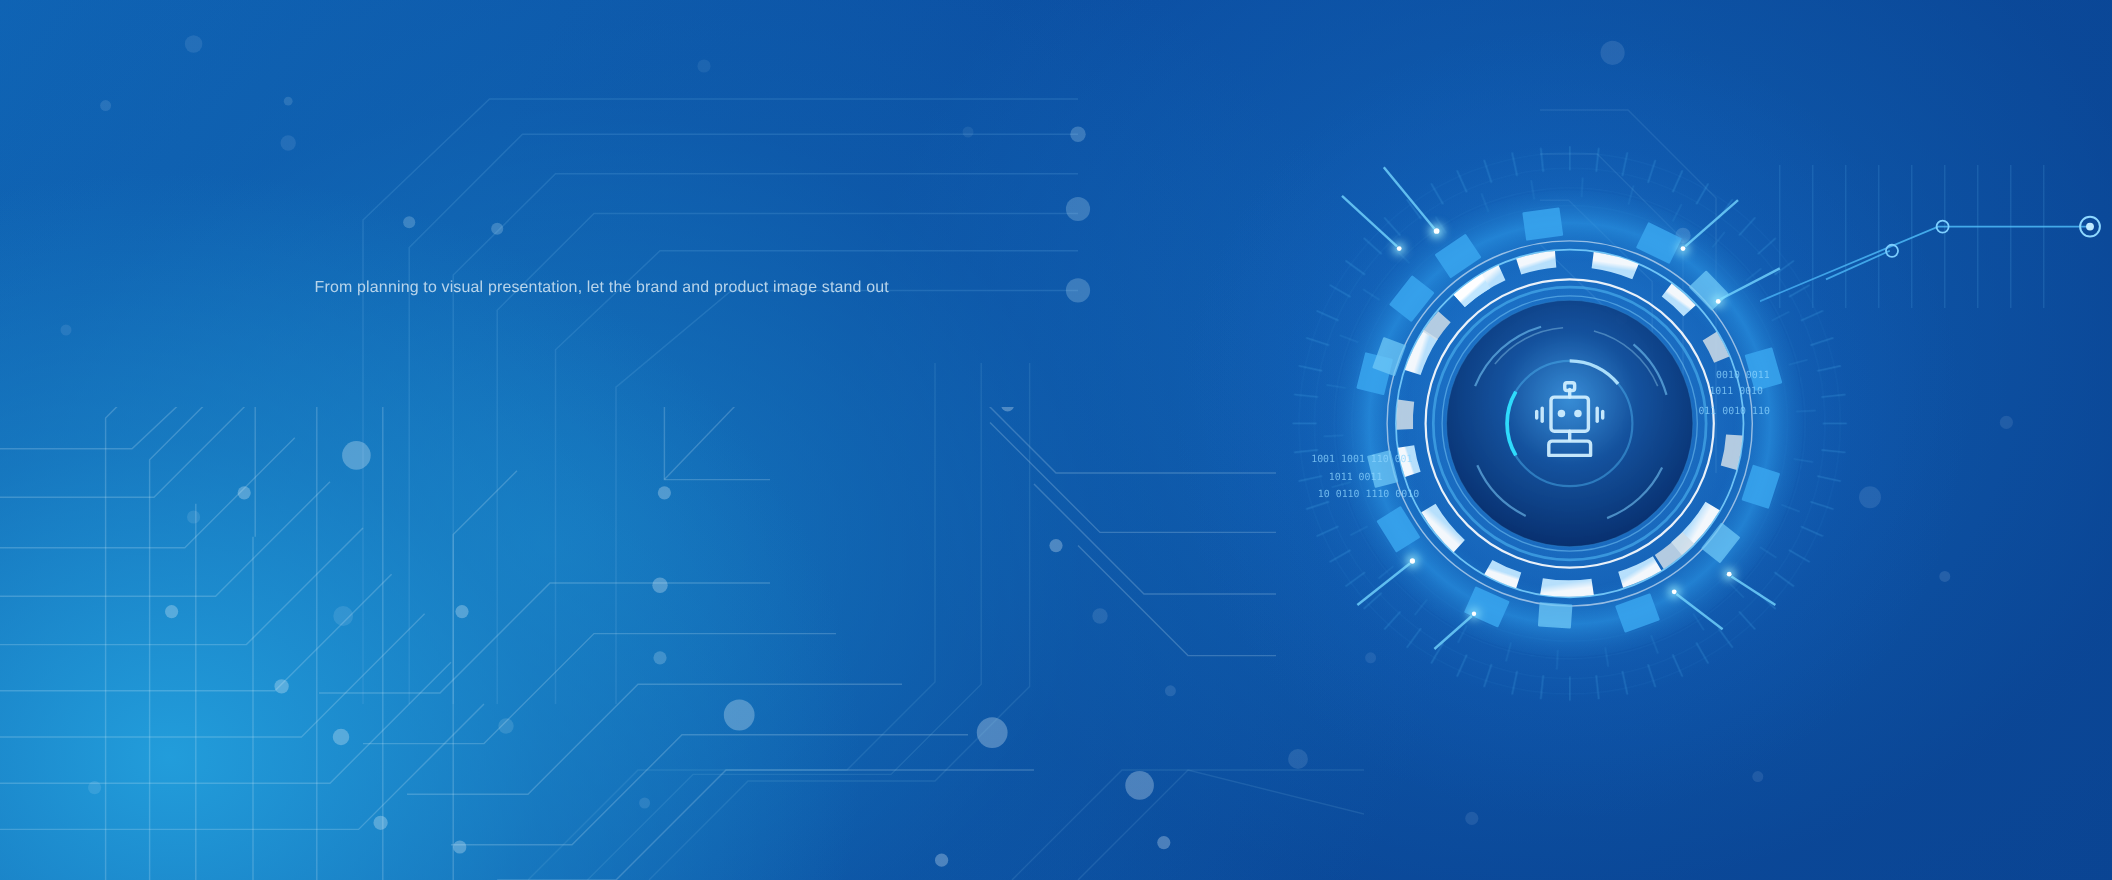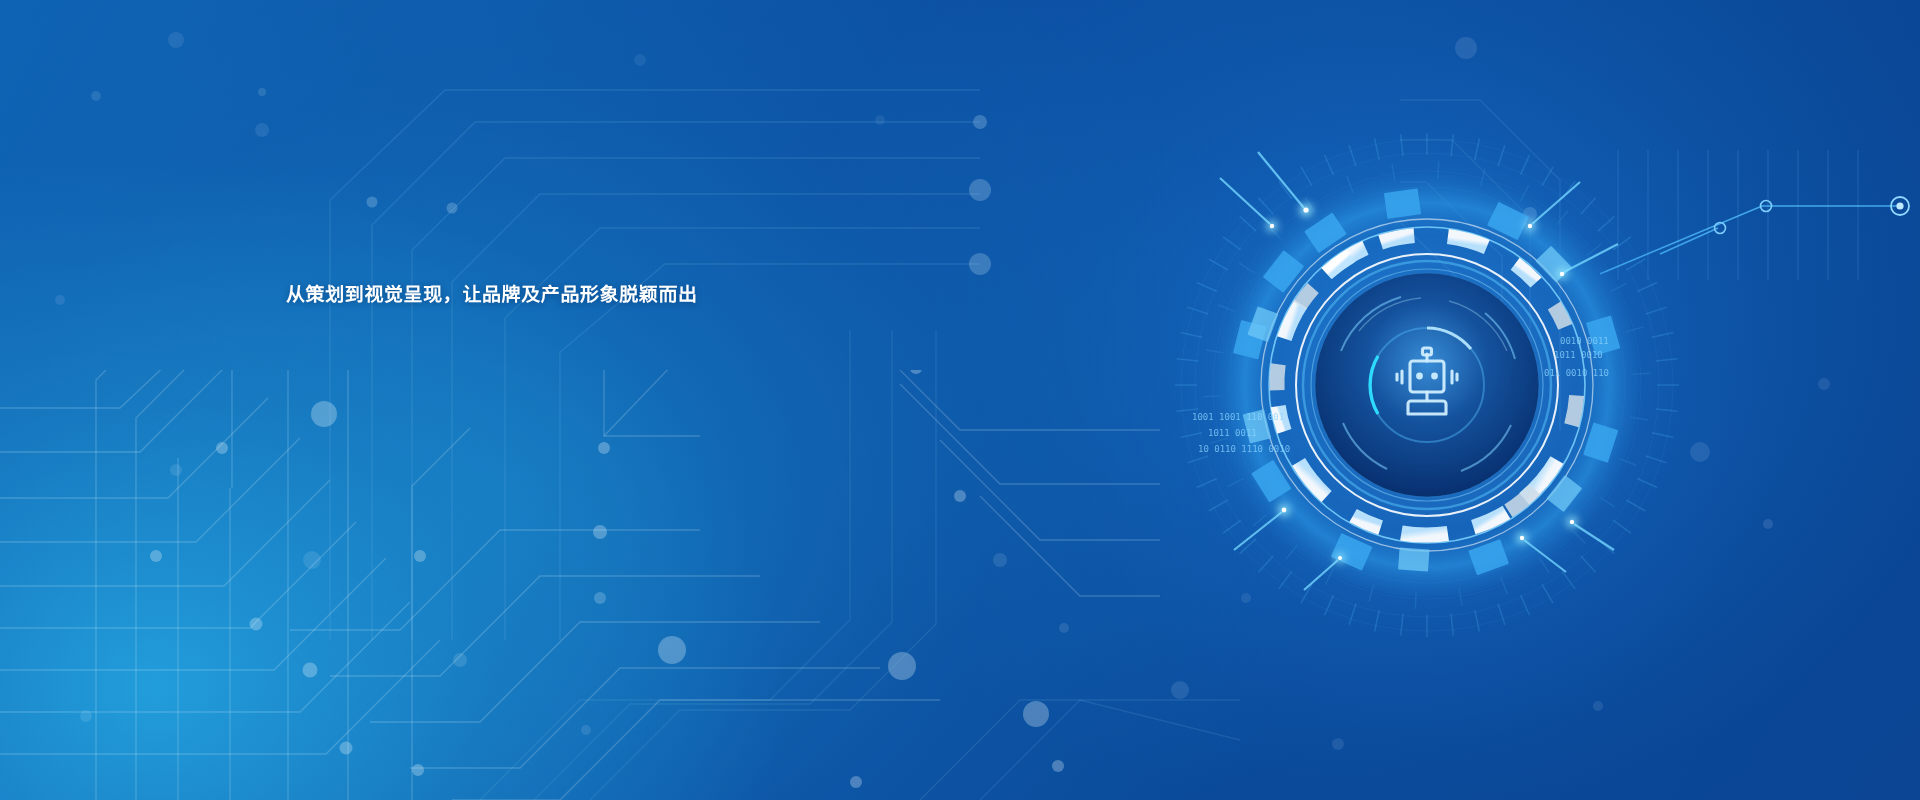--- a/index.html
+++ b/index.html
@@ -498,16 +498,16 @@
         </g>
         <g fill="#cfeeff" fill-opacity="0.95">
           <circle cx="-7.5" cy="-12" r="3.4"></circle>
           <circle cx="7.5" cy="-12" r="3.4"></circle>
         </g>
       </g>
     </svg>
   </div>
 
   <div class="copy">
-    <div class="sub-cn">从策划到视觉呈现，让品牌及产品形象脱颖而出</div>
+    <div class="sub-en">From planning to visual presentation, let the brand and product image stand out</div>
   </div>
 
 </div>
 
 </body></html>

